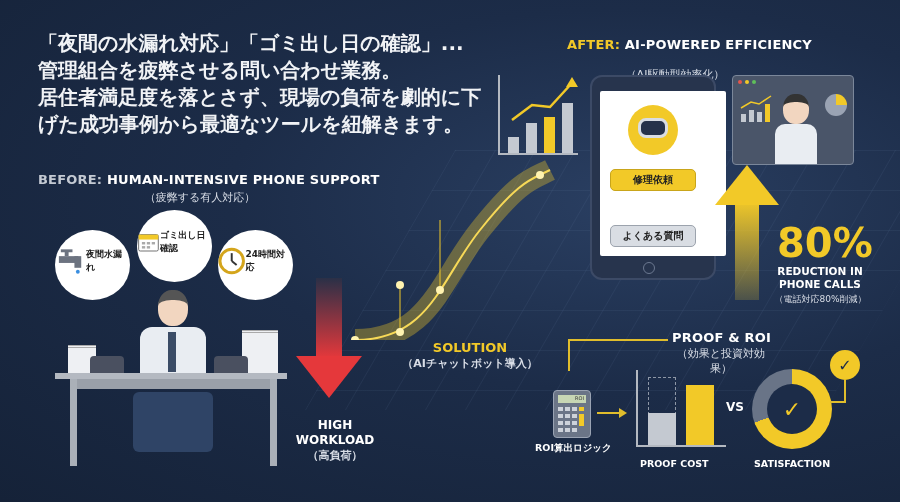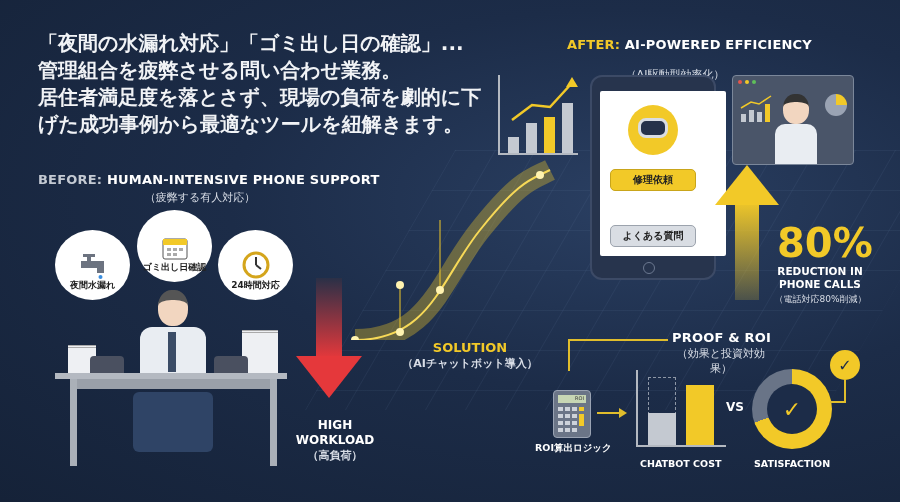--- a/index.html
+++ b/index.html
@@ -25,21 +25,21 @@
   .section-title { font-weight: bold; font-size: 13px; letter-spacing: 0.2px; }
   .section-sub { font-size: 11px; color: #d8dde6; text-align: center; }
   .yellow { color: #f2c928; }
   .grey { color: #c4cad3; }
 
   
   .before-title { left: 38px; top: 172px; }
   .before-sub { left: 130px; top: 190px; width: 140px; }
   .bubble {
     background: #fff; border-radius: 50%; color: #222; font-size: 9px; font-weight: bold;
-    display: flex; flex-direction: column; align-items: center; justify-content: flex-end; padding-bottom: 8px;
+    display: flex; flex-direction: row; align-items: center; justify-content: flex-end; padding-bottom: 8px;
   }
   .b1 { left: 55px; top: 230px; width: 75px; height: 70px; }
   .b2 { left: 137px; top: 210px; width: 75px; height: 72px; }
   .b3 { left: 218px; top: 230px; width: 75px; height: 70px; }
   .desk-top { left: 55px; top: 373px; width: 232px; height: 6px; background: #b4b9c1; }
   .desk-apron { left: 75px; top: 379px; width: 195px; height: 10px; background: #9aa0a9; }
   .desk-leg { top: 379px; width: 7px; height: 87px; background: #aab0b8; }
   .person-head { left: 158px; top: 290px; width: 30px; height: 36px; background: #f2d6c0; border-radius: 45%; border-top: 10px solid #555; }
   .person-body { left: 140px; top: 327px; width: 66px; height: 46px; background: #e9edf2; border-radius: 12px 12px 0 0; }
   .tie { left: 168px; top: 332px; width: 8px; height: 40px; background: #3b4c66; }
@@ -264,21 +264,21 @@
 </div>
 <div class="abs roi-label">ROI算出ロジック</div>
 <div class="abs small-arrow"></div>
 <div class="abs small-arrow-head"></div>
 
 <div class="abs cost-chart">
   <div class="bar" style="left:10px;height:68px;width:28px;border:1px dashed #8e97a6;"></div>
   <div class="bar" style="left:10px;height:32px;width:28px;background:#c4c9d1;"></div>
   <div class="bar" style="left:48px;height:60px;width:28px;background:#f2c928;"></div>
 </div>
-<div class="abs cost-label">CHATBOT COST</div>
+<div class="abs cost-label">PROOF COST</div>
 <div class="abs vs">VS</div>
 
 <div class="abs donut">
   <div class="abs donut-hole">✓</div>
 </div>
 <svg class="abs" style="left:830px;top:380px;" width="20" height="30">
     <polyline points="15,0 15,22 0,22" stroke="#e0bd2c" stroke-width="2" fill="none"></polyline>
   </svg>
 <div class="abs check-badge">✓</div>
 <div class="abs sat-label">SATISFACTION</div>

